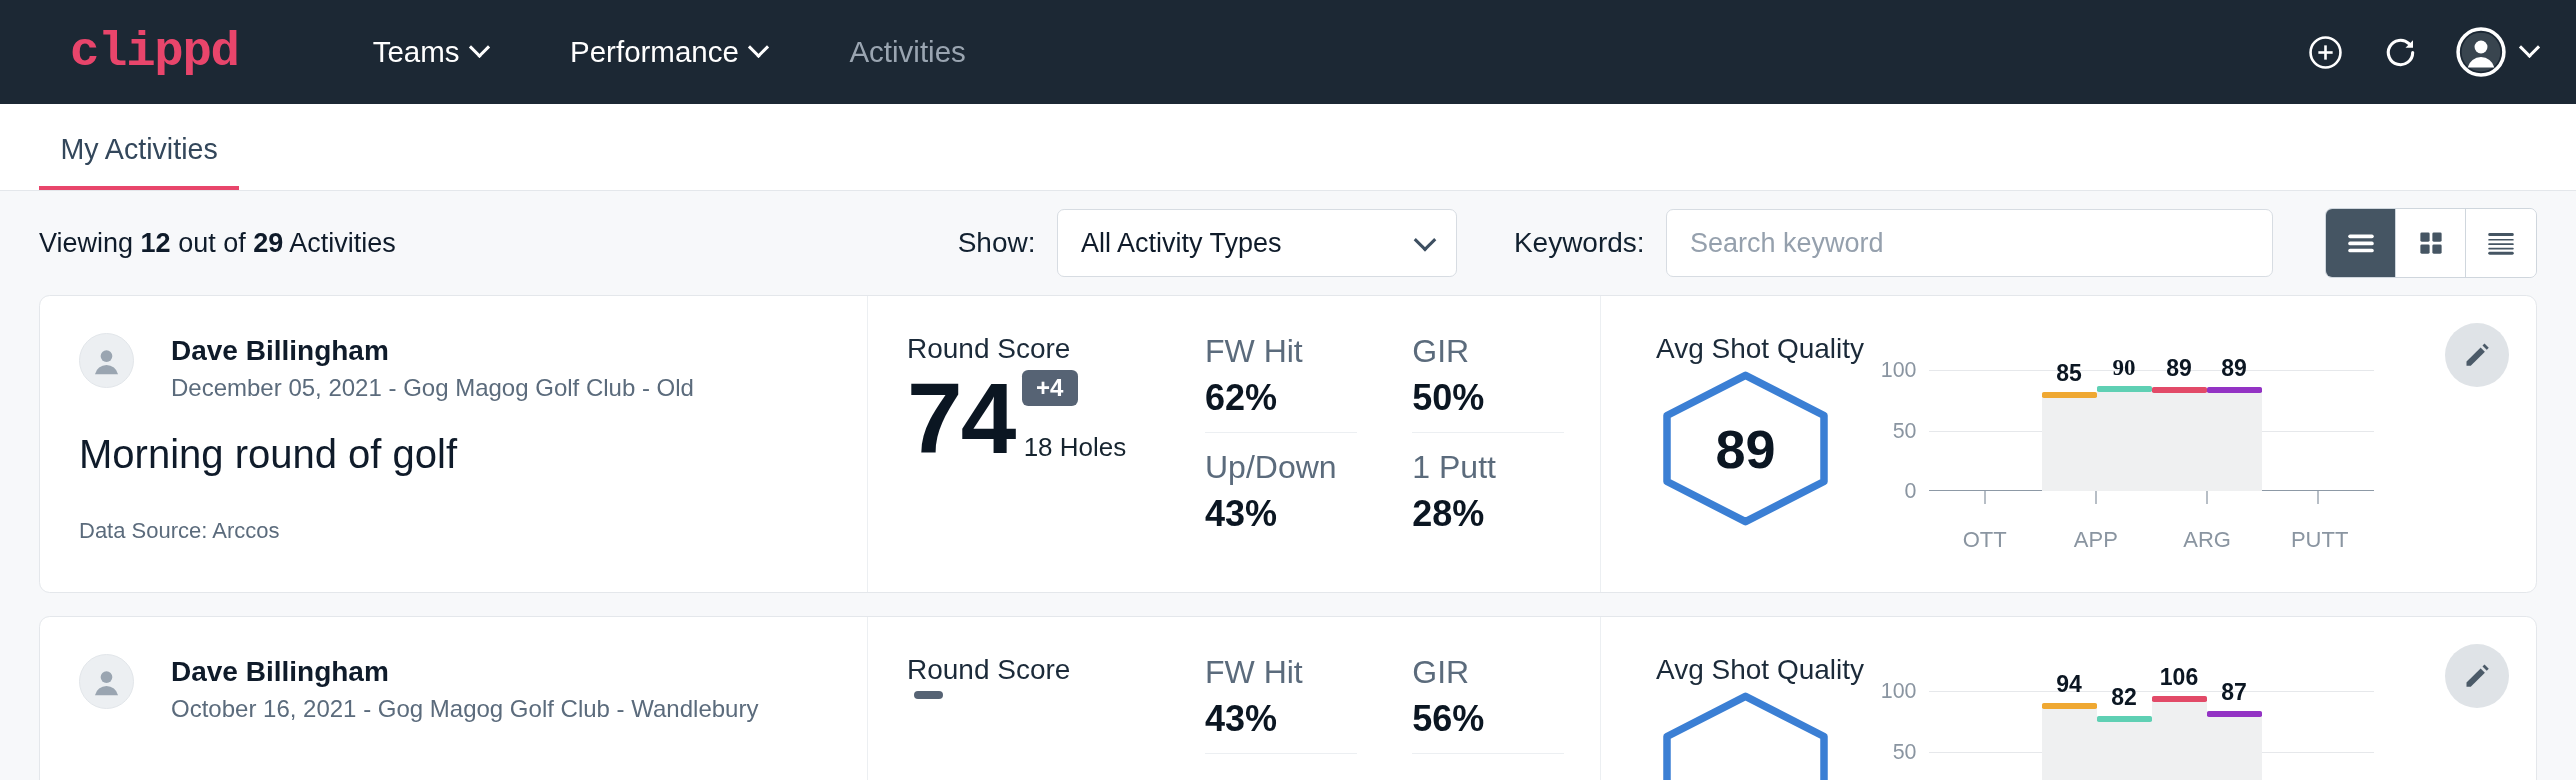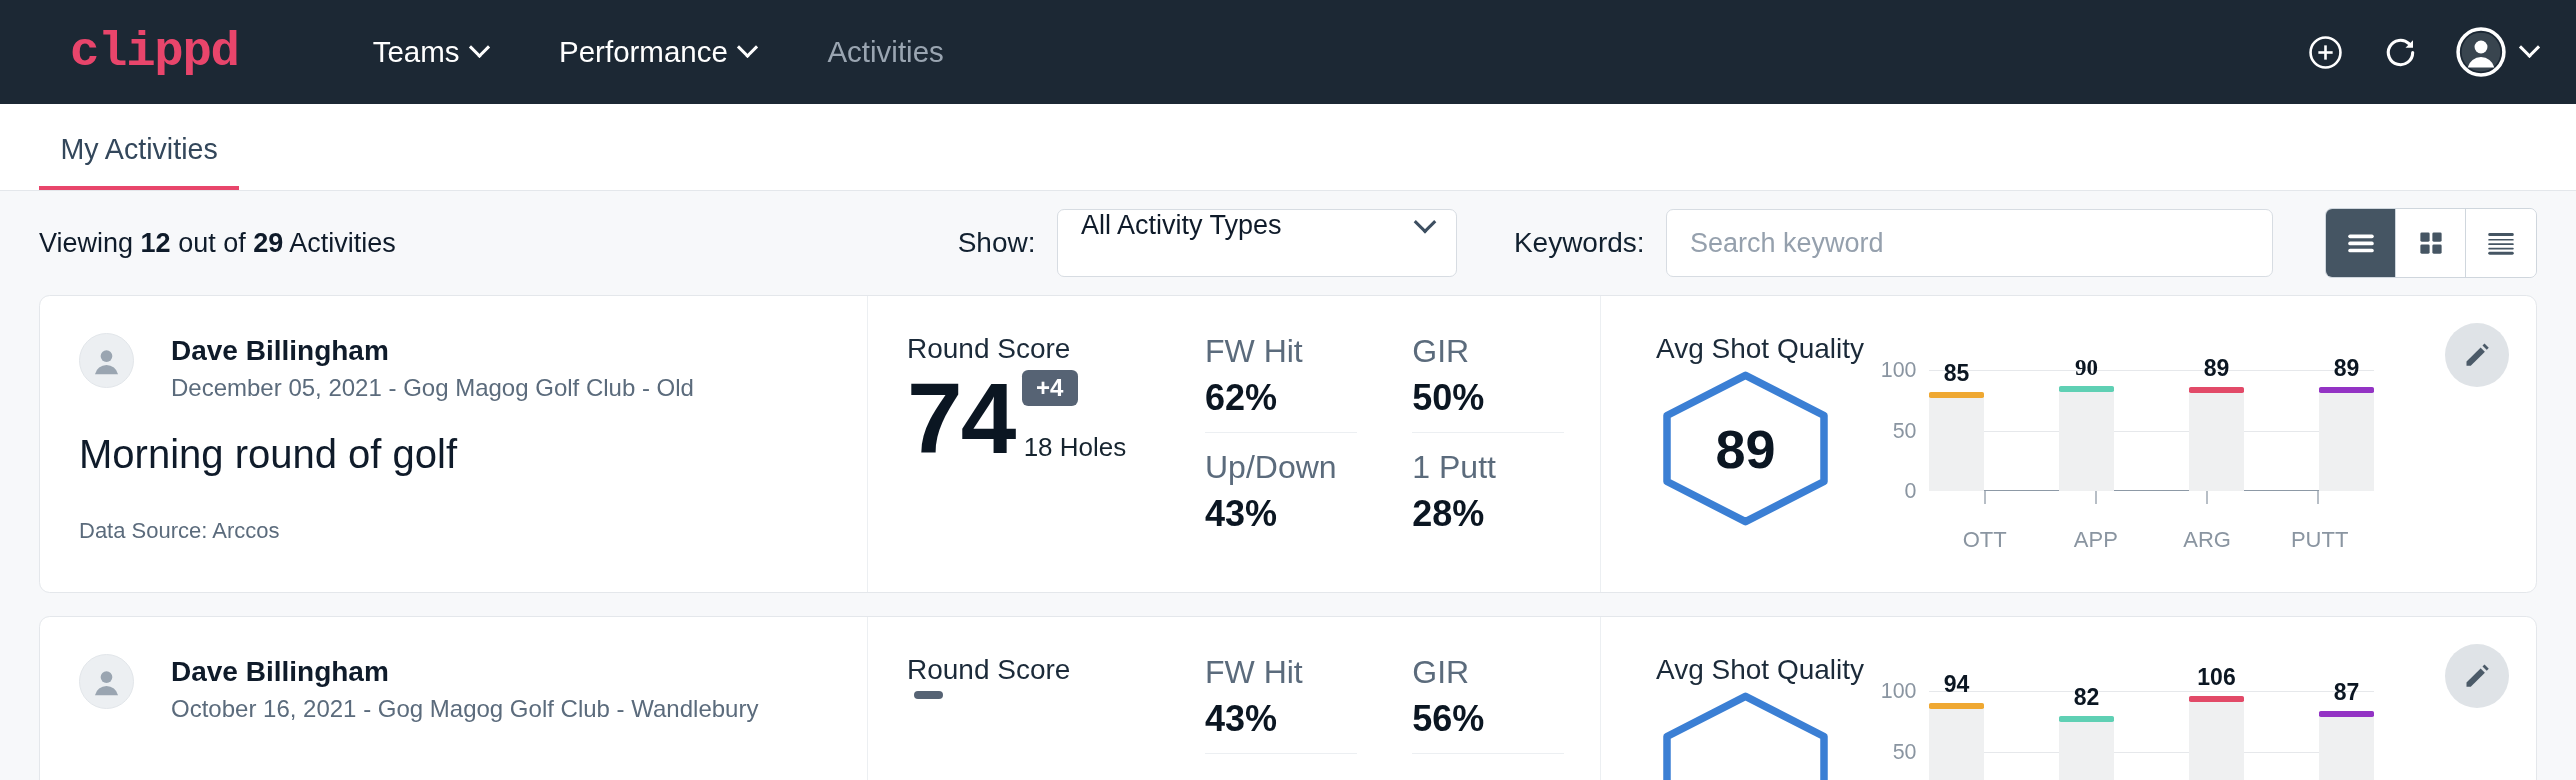--- a/index.html
+++ b/index.html
@@ -22,21 +22,21 @@
   .logo {
     color: #e8456b;
     font-size: 49px;
     font-weight: 700;
     letter-spacing: -1.3px;
     line-height: 1;
     margin-right: 98px;
     user-select: none;
     font-family: Liberation Mono, monospace;
   }
-  .nav-items { display: flex; align-items: center; gap: 0; }
+  .nav-items { display: flex; align-items: center; gap: 11px; }
   .nav-item {
     color: #ffffff;
     font-size: 29.5px;
     padding: 0 36px;
     display: flex;
     align-items: center;
     gap: 12.5px;
     cursor: pointer;
     white-space: nowrap;
   }
@@ -94,20 +94,21 @@
     align-items: center;
     gap: 0;
   }
   .lbl { font-size: 28px; color: #11202f; margin-right: 21.4px; }
   .select {
     width: 400px; height: 68px;
     background: #fff;
     border: 0.9px solid #d7dce2;
     border-radius: 7.1px;
     display: flex;
+    align-items: center;
     padding: 0 23px;
     font-size: 27px;
     color: #0f1b2a;
     cursor: pointer;
     margin-right: 57px;
   }
   .select .sp { margin-left: auto; }
   .chev2 {
     display: inline-block;
     width: 16px; height: 16px;
@@ -211,21 +212,21 @@
   
   .chart { flex: 1; position: relative; height: 179px; max-width: 500px; }
   .c-plot { position: relative; height: 121px; margin-left: 55px; }
   .gridline { position: absolute; left: 0; right: 0; height: 0.9px; background: #e6e8eb; }
   .axisline { position: absolute; left: 0; right: 0; bottom: 0; height: 1.8px; background: #8d99a6; }
   .ylab {
     position: absolute; right: calc(100% + 12.5px);
     font-size: 21.4px; color: #8a95a1; transform: translateY(-50%);
     white-space: nowrap;
   }
-  .bars { position: absolute; inset: 0; display: flex; justify-content: space-between; align-items: flex-end; }
+  .bars { position: absolute; inset: 0; display: flex; justify-content: center; align-items: flex-end; }
   .barcol { width: 55px; position: relative; height: 100%; display: flex; align-items: flex-end; }
   .bar { width: 100%; background: #eff0f1; position: relative; }
   .bartop { position: absolute; left: 0; right: 0; top: -5.4px; height: 6.2px; border-radius: 1.8px; }
   .barval {
     position: absolute; left: 50%; transform: translateX(-50%);
     bottom: calc(100% + 10.7px);
     font-size: 23px; font-weight: 700; color: #0b1622;
     white-space: nowrap;
   }
   .xlabs {

